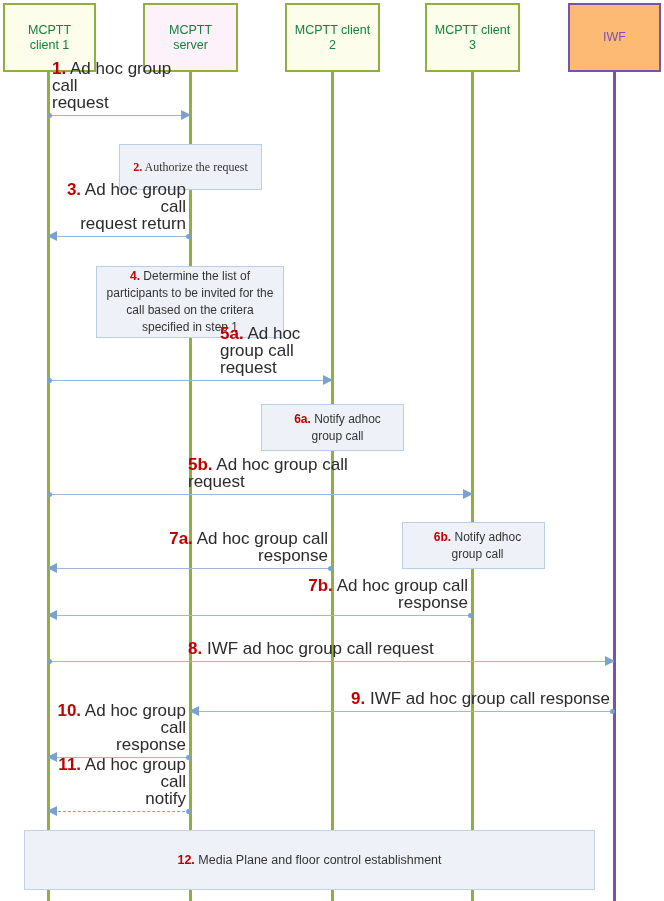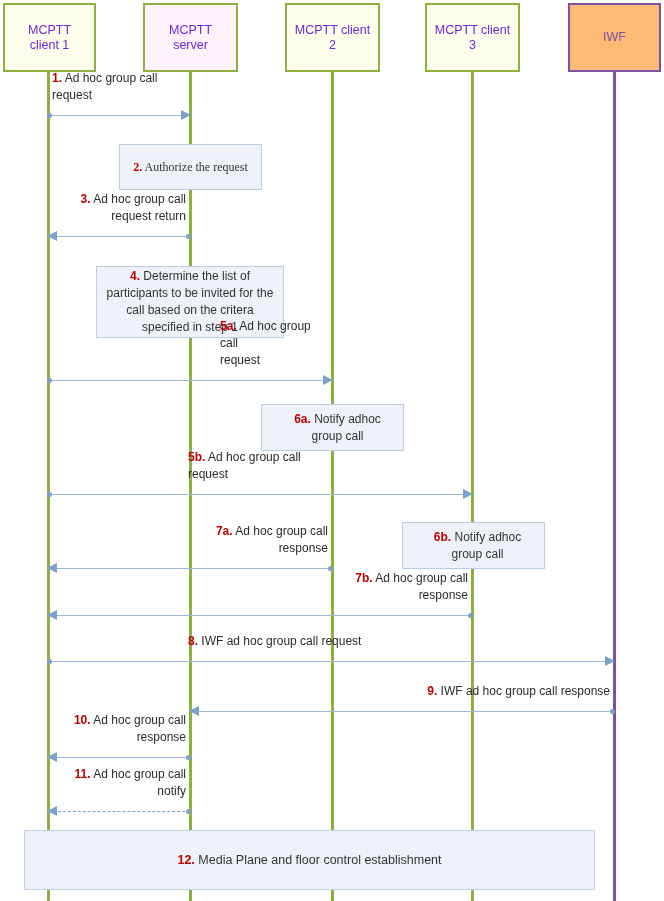--- a/index.html
+++ b/index.html
@@ -20,21 +20,21 @@
   
   .actor-box {
     position: absolute;
     box-sizing: border-box;
     border: 2px solid #8faf43;
     background: #fdfdec;
     display: flex;
     align-items: center;
     justify-content: center;
     text-align: center;
-    color: #6d28d9;
+    color: #15803d;
     font-size: 12.5px;
     line-height: 15px;
     font-weight: normal;
   }
   .actor-box.iwf {
     border-color: #7c52a5;
     background: #fdba74;
     color: #7c52a5;
   }
   .actor-box.server {
@@ -113,22 +113,22 @@
     border-left: 10px solid #7ba2cf;
   }
   .msg .head.left {
     left: -1px;
     border-top: 5px solid transparent;
     border-bottom: 5px solid transparent;
     border-right: 10px solid #7ba2cf;
   }
   .msg .caption {
     position: absolute;
-    bottom: 11px;
-    font-size: 12px;
+    bottom: 4px;
+    font-size: 17px;
     line-height: 17px;
     color: #2b2b2b;
     white-space: pre-line;
   }
   .msg .caption.align-left  { left: 4px;  text-align: left; }
   .msg .caption.align-right { right: 4px; text-align: right; margin-top: 22px; }
   
   .wide-note {
     position: absolute;
     box-sizing: border-box;

